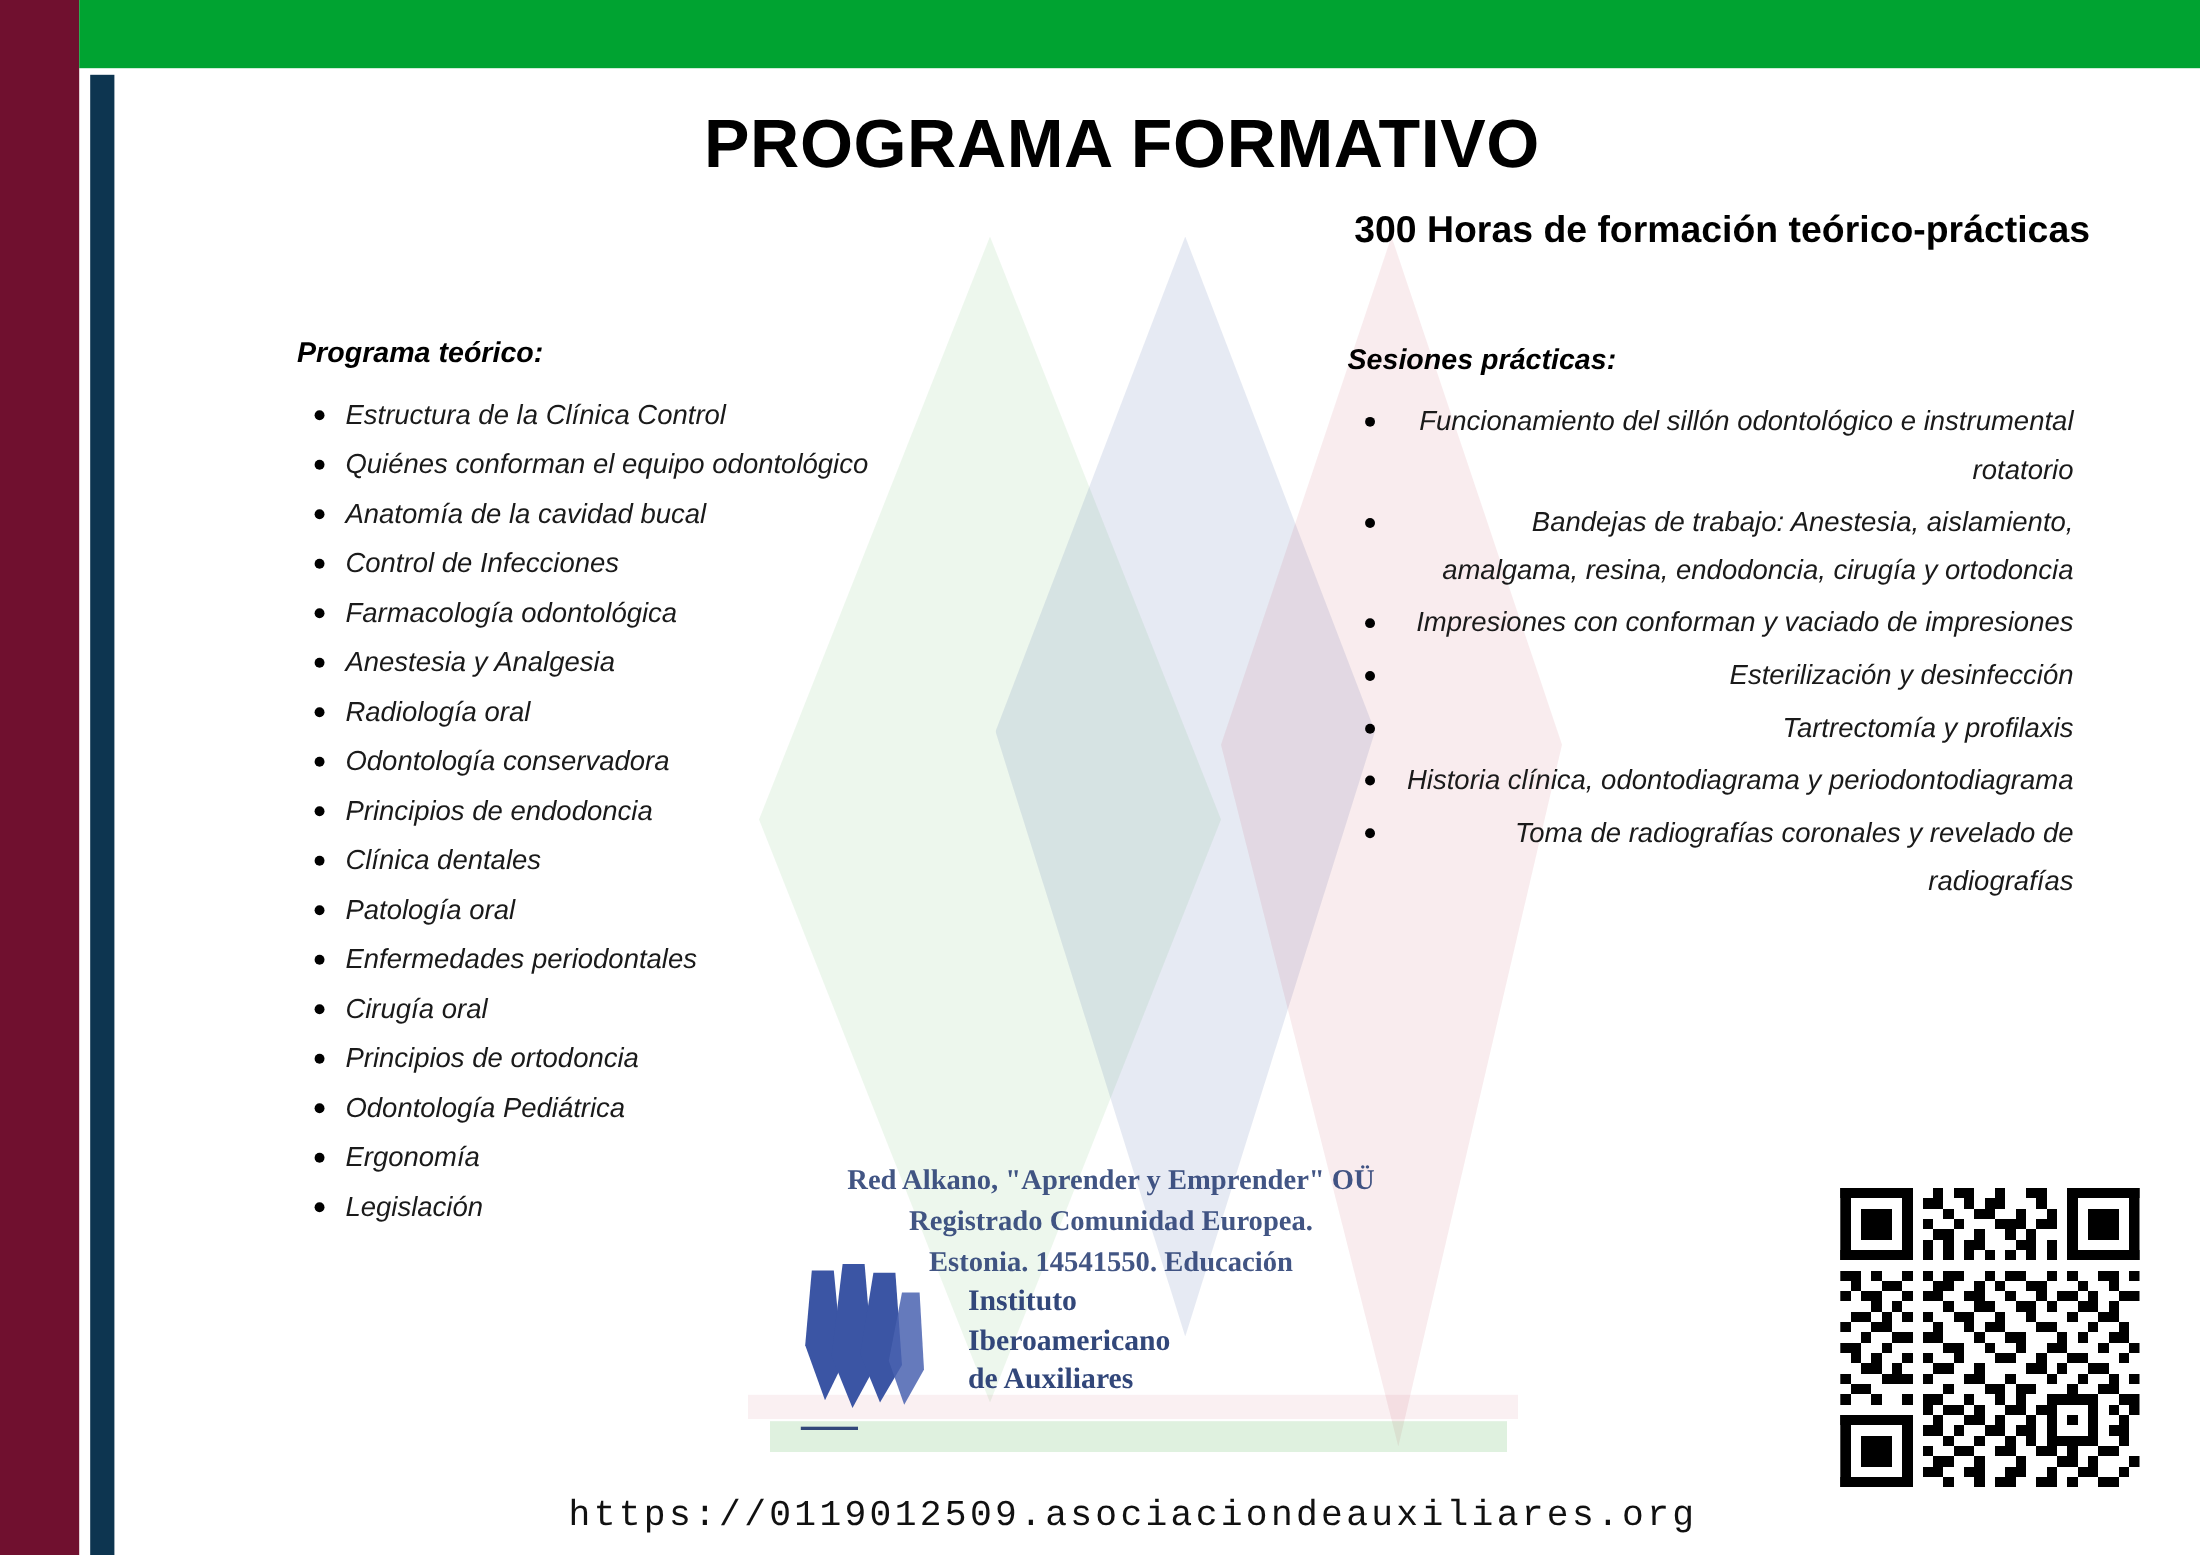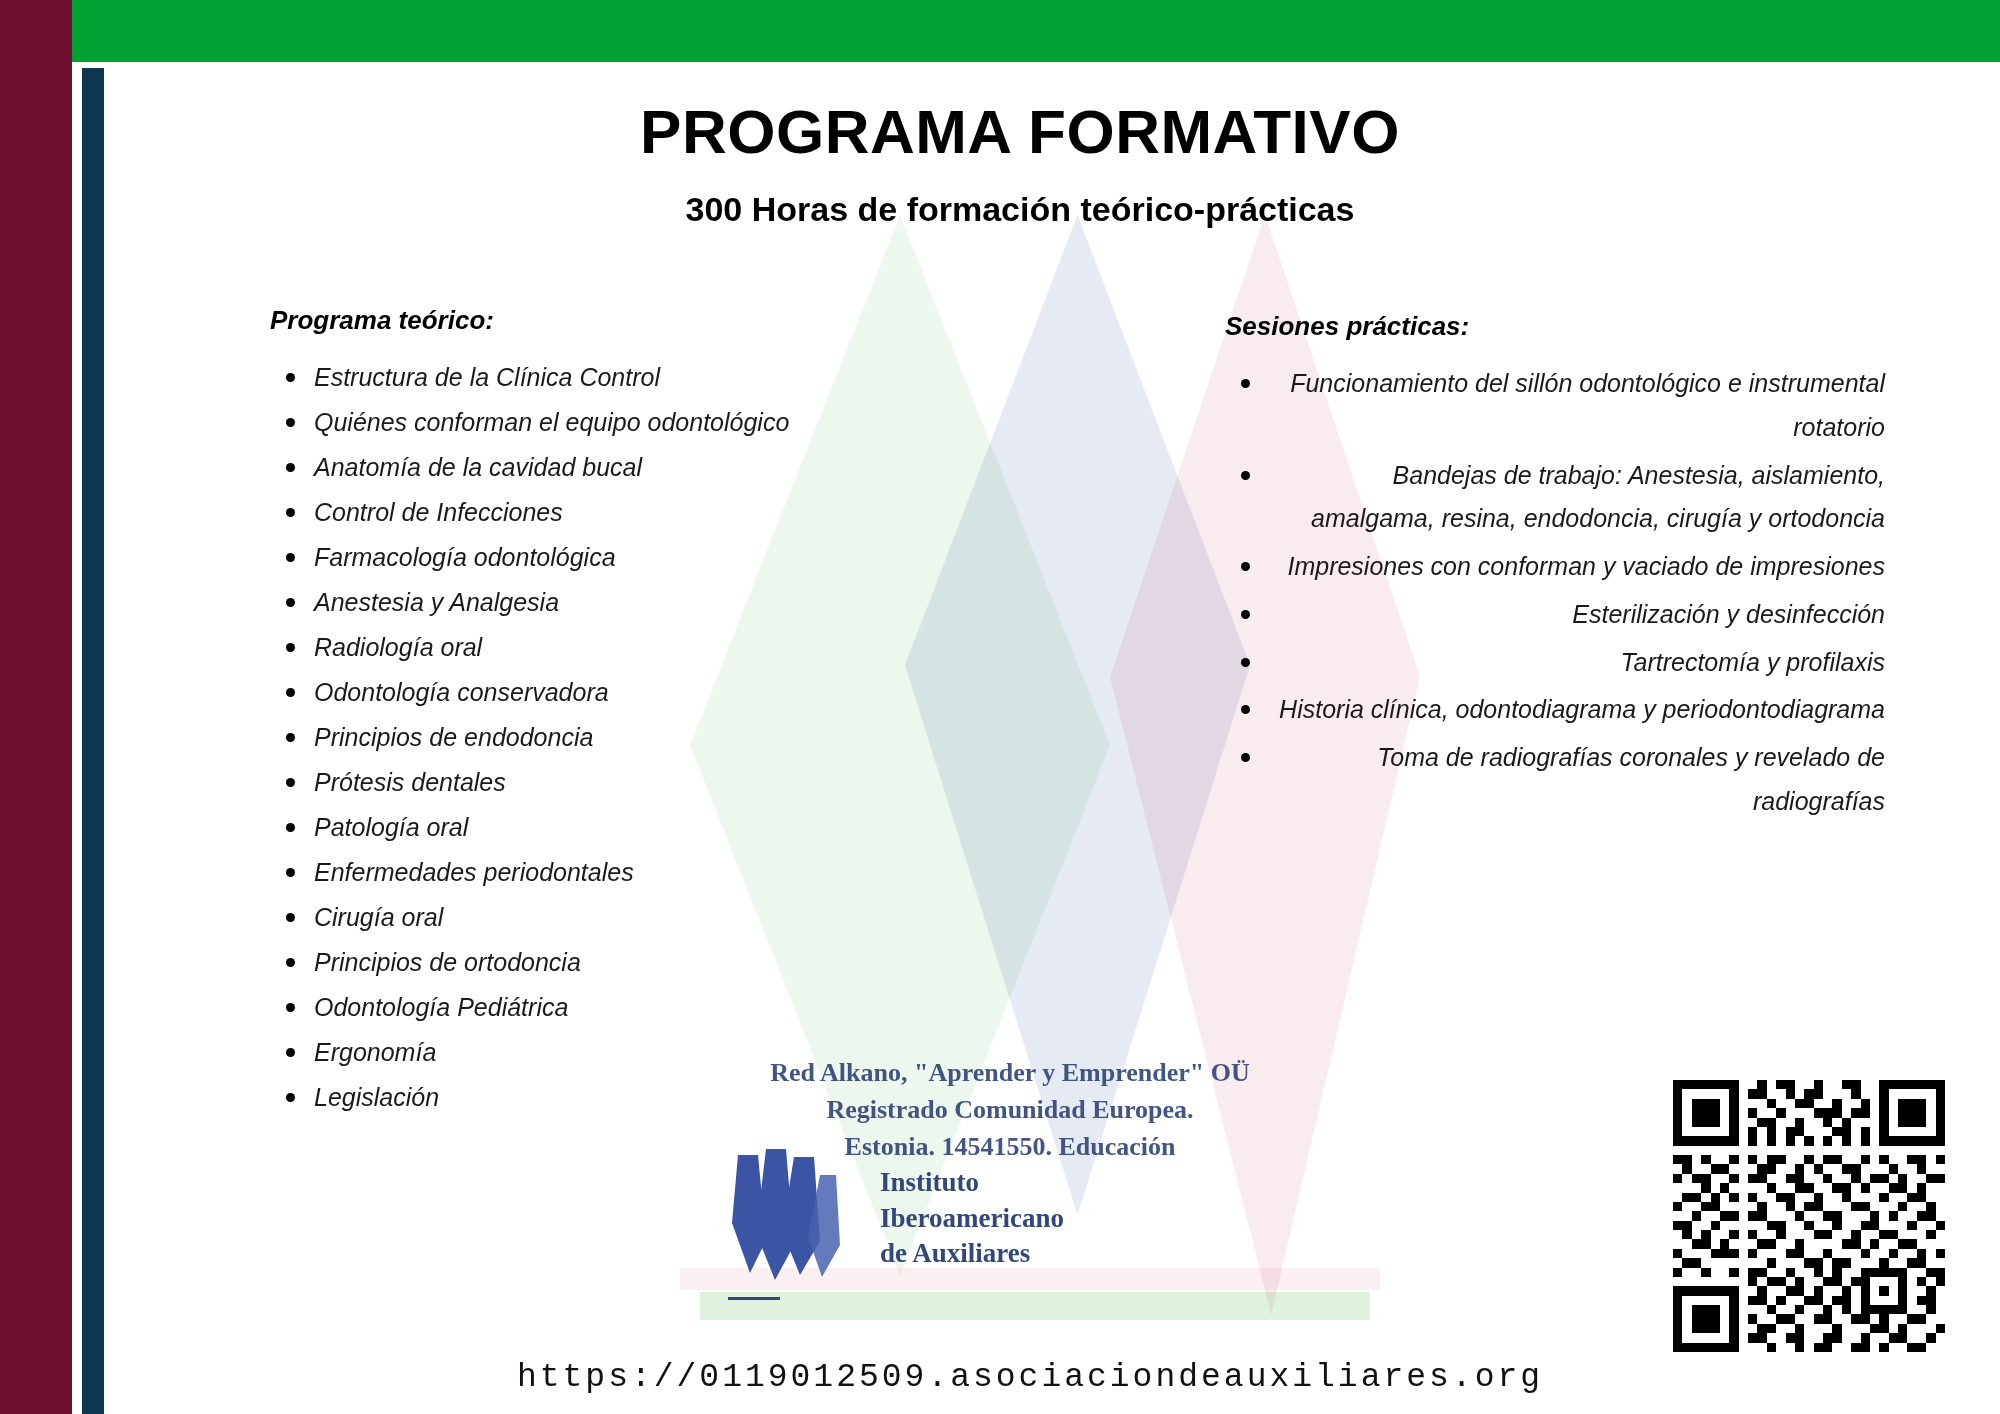--- a/index.html
+++ b/index.html
@@ -77,21 +77,21 @@
     text-align: center;
     font-size: 62px;
     font-weight: bold;
     color: #000000;
     letter-spacing: 0.5px;
   }
   .subtitle {
     position: absolute;
     left: 140px; top: 190px;
     width: 1760px;
-    text-align: center;
+    text-align: right;
     font-size: 34px;
     font-weight: bold;
     color: #000000;
   }
 
   
   .col-left {
     position: absolute;
     left: 270px; top: 305px;
     width: 560px;
@@ -213,21 +213,21 @@
   <ul class="items">
     <li>Estructura de la Clínica Control</li>
     <li>Quiénes conforman el equipo odontológico</li>
     <li>Anatomía de la cavidad bucal</li>
     <li>Control de Infecciones</li>
     <li>Farmacología odontológica</li>
     <li>Anestesia y Analgesia</li>
     <li>Radiología oral</li>
     <li>Odontología conservadora</li>
     <li>Principios de endodoncia</li>
-    <li>Prótesis dentales</li>
+    <li>Clínica dentales</li>
     <li>Patología oral</li>
     <li>Enfermedades periodontales</li>
     <li>Cirugía oral</li>
     <li>Principios de ortodoncia</li>
     <li>Odontología Pediátrica</li>
     <li>Ergonomía</li>
     <li>Legislación</li>
   </ul>
 </div>
 

